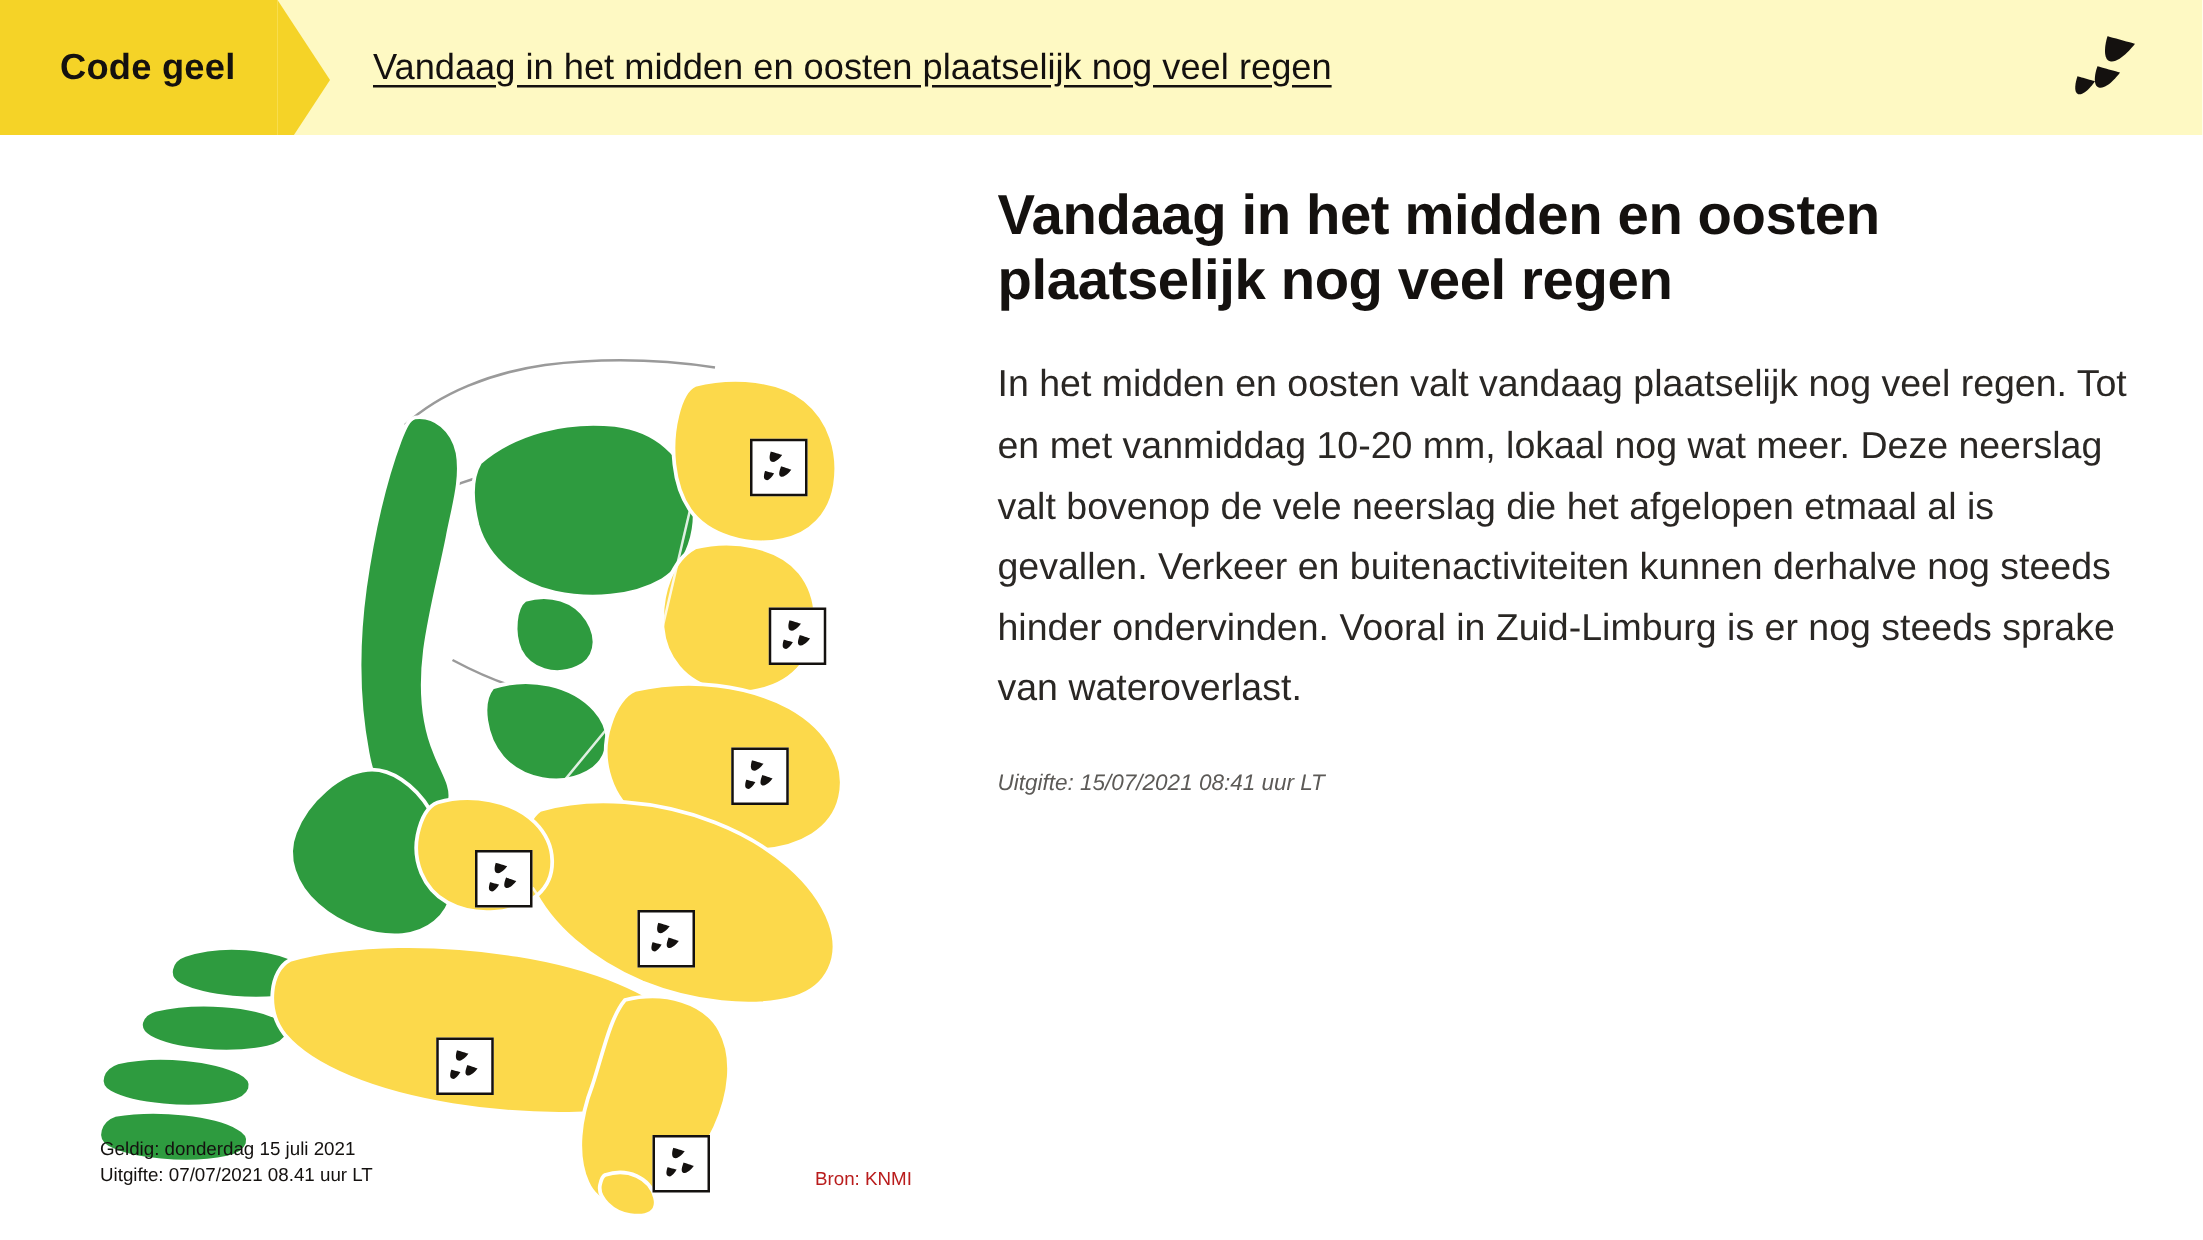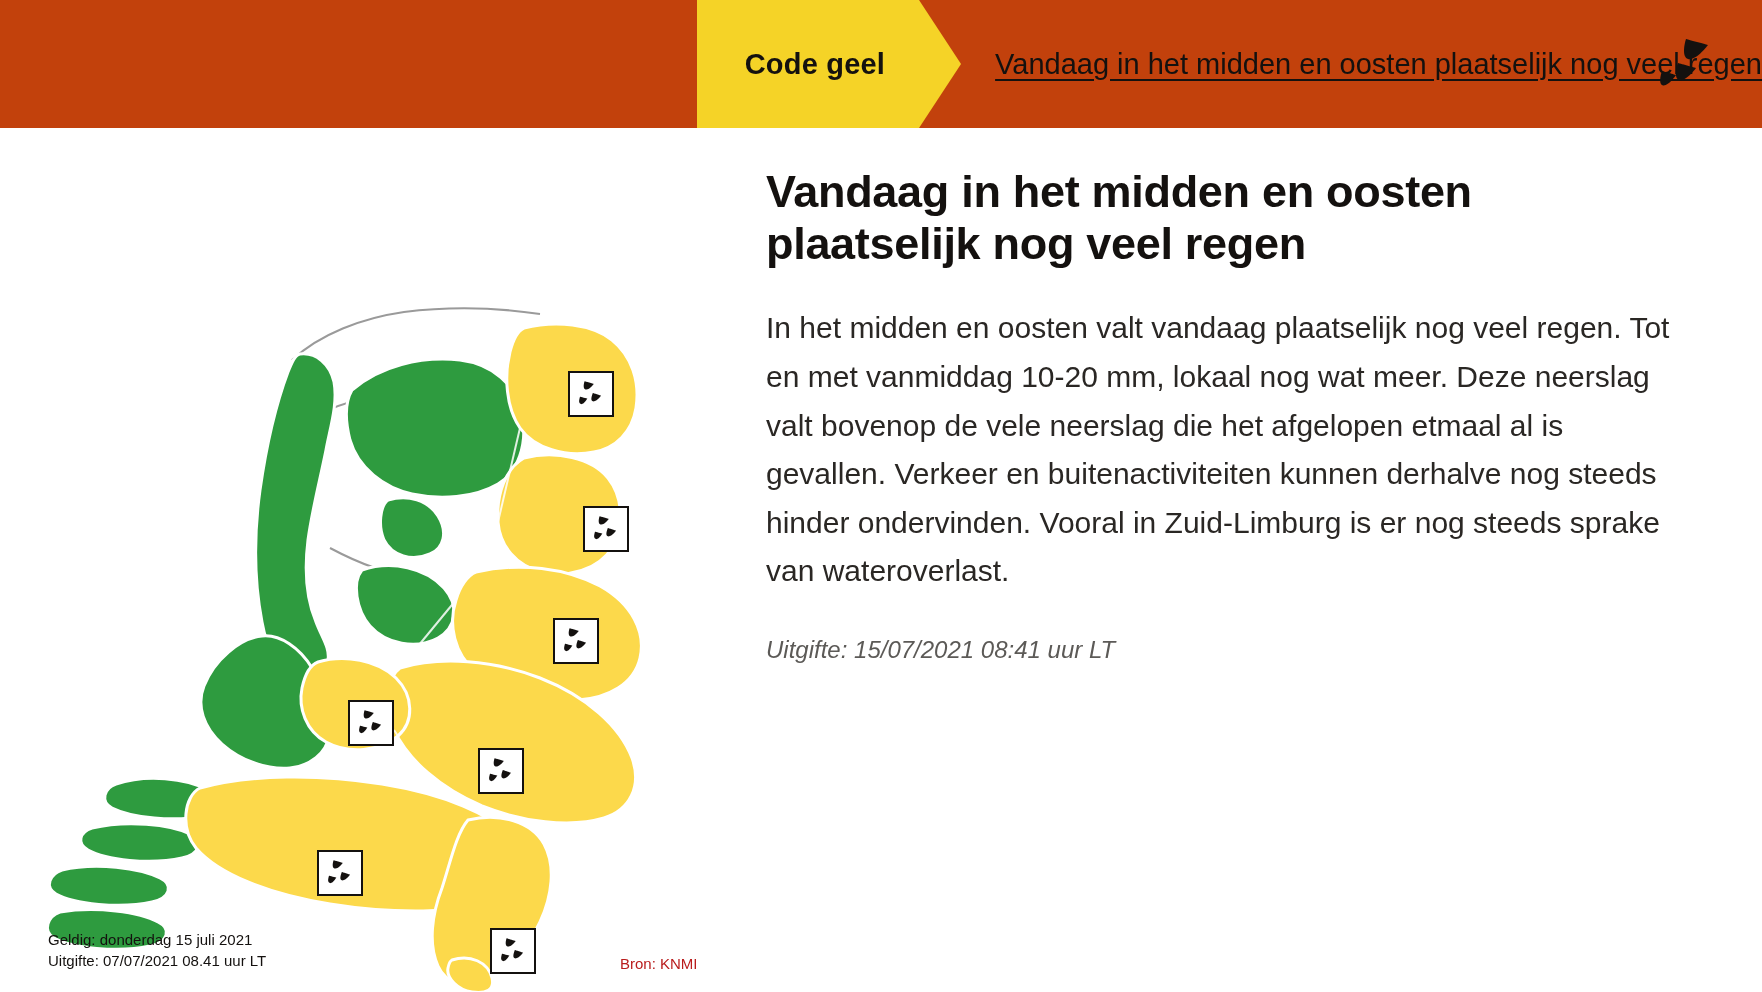--- a/index.html
+++ b/index.html
@@ -9,26 +9,25 @@
     width: 1762px;
     height: 992px;
     background: #ffffff;
     font-family: "Liberation Sans", sans-serif;
     overflow: hidden;
   }
 
   
   .banner {
     position: relative;
-    height: 128px;
-    background: #c2410c;
+    height: 108px;
+    background: #fef9c3;
     display: flex;
     align-items: center;
     overflow: hidden;
-    justify-content: flex-end;
   }
   .banner-code {
     position: relative;
     height: 100%;
     background: #f5d327;
     display: flex;
     align-items: center;
     padding-left: 48px;
     padding-right: 34px;
     z-index: 2;
@@ -75,20 +74,21 @@
     align-items: flex-start;
     padding: 0;
     height: calc(992px - 128px);
   }
 
   .map-pane {
     position: relative;
     width: 760px;
     height: 864px;
     flex: 0 0 760px;
+    margin-left: 32px;
   }
   .map-svg { position: absolute; left: 0; top: 0; }
 
   .map-footer {
     position: absolute;
     left: 48px;
     bottom: 20px;
     font-size: 15px;
     color: #14110f;
     line-height: 1.45;
@@ -114,21 +114,21 @@
     margin: 0 0 34px 0;
     letter-spacing: -0.3px;
   }
   .body-text {
     font-size: 30px;
     line-height: 1.62;
     color: #2a2724;
     margin: 0 0 40px 0;
   }
   .issued {
-    font-size: 24px;
+    font-size: 18px;
     font-style: italic;
     color: #5c5a57;
   }
 
   
   .pictogram {
     position: absolute;
     width: 46px;
     height: 46px;
     background: #ffffff;

